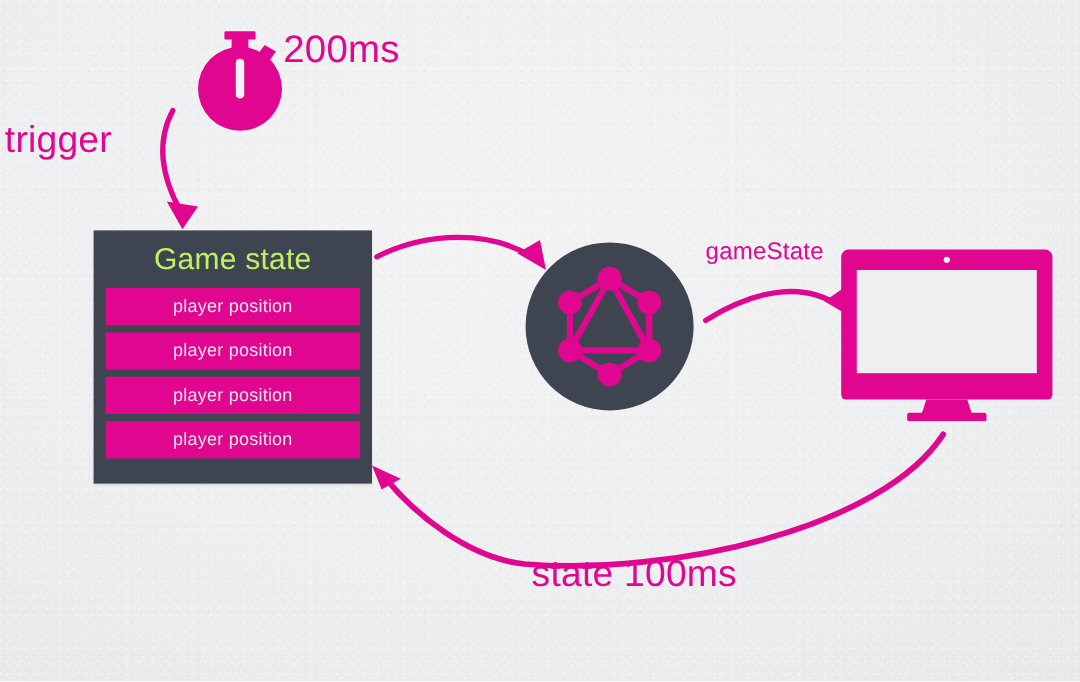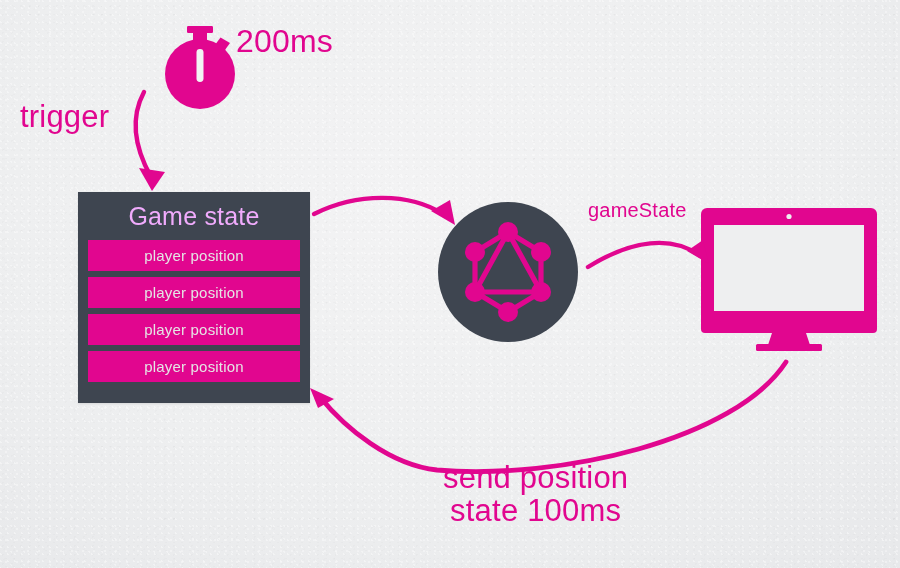--- a/index.html
+++ b/index.html
@@ -51,21 +51,21 @@
     left: 78px;
     top: 192px;
     width: 232px;
     height: 211px;
     background: #3e4550;
     box-sizing: border-box;
     padding: 6px 10px 8px 10px;
     box-shadow: 0 1px 2px rgba(0,0,0,.10);
   }
   #gamestate-title {
-    color: #f0abfc;
+    color: #bef264;
     font-size: 25px;
     font-weight: 300;
     text-align: center;
     letter-spacing: .2px;
     line-height: 36px;
     height: 36px;
   }
   .player-row {
     height: 31px;
     background: #e1068f;
@@ -118,21 +118,21 @@
 
   
   #arrows {
     position: absolute;
     inset: 0;
     pointer-events: none;
   }
 
   
   #label-200ms      { left: 236px; top: 24px;  font-size: 32px; }
-  #label-trigger    { left: 20px;  top: 100px; font-size: 31px; }
+  #label-trigger    { left: 4px;  top: 100px; font-size: 31px; }
   #label-publish    { left: 331px; top: 161px; font-size: 29px; }
   #label-gamestate  { left: 588px; top: 200px; font-size: 20px; }
   #label-send-pos   { left: 443px; top: 461px; font-size: 31px; text-align: center; }
   #label-send-pos .line2 { display: block; }
 </style>
 </head>
 <body>
 
 <div id="stage">
 
@@ -203,21 +203,20 @@
 
       <circle cx="89" cy="11.5" r="2.6" fill="#eeeff0"></circle>
 
       <path d="M72 128 H106 L110 140 H68 Z" fill="#e1068f"></path>
 
       <rect x="56" y="139" width="66" height="7" rx="1.5" fill="#e1068f"></rect>
     </svg>
   </div>
 
   <div class="lbl" id="label-send-pos">
-    <span>send position</span>
     <span class="line2">state 100ms</span>
   </div>
 
   <svg id="arrows" viewBox="0 0 900 568" width="900" height="568" aria-hidden="true">
     <g fill="none" stroke="#e1068f" stroke-width="4.4" stroke-linecap="round">
 
       <path d="M144 92 C 129 120, 136 150, 151 177"></path>
 
       <path d="M314 214 C 358 192, 410 193, 443 214"></path>
 

